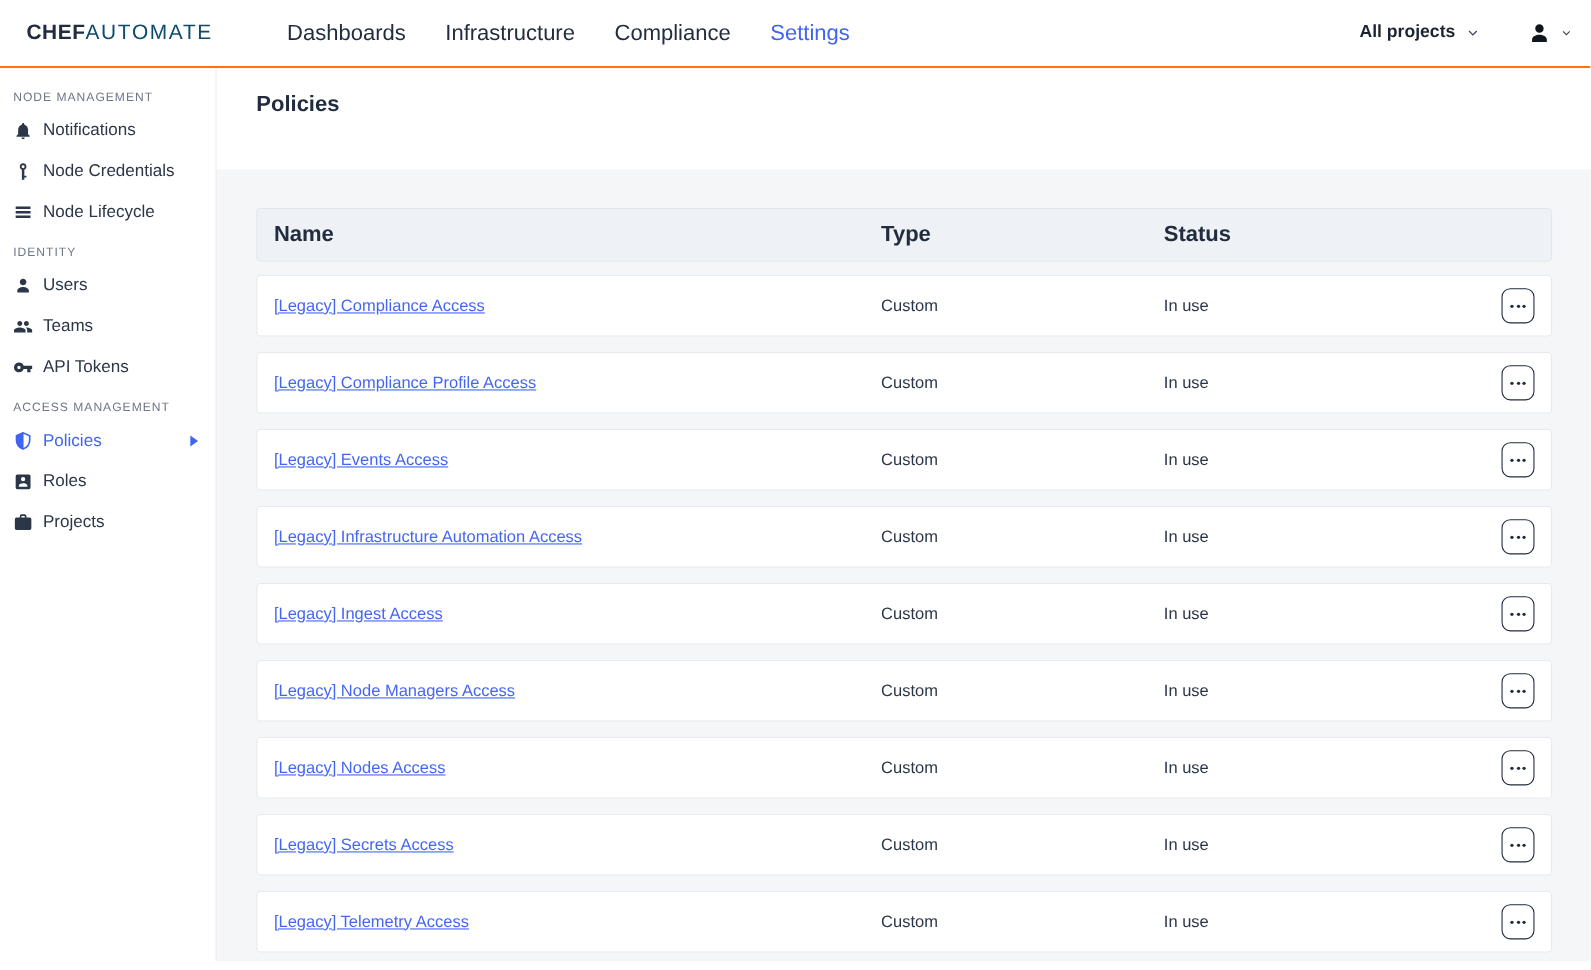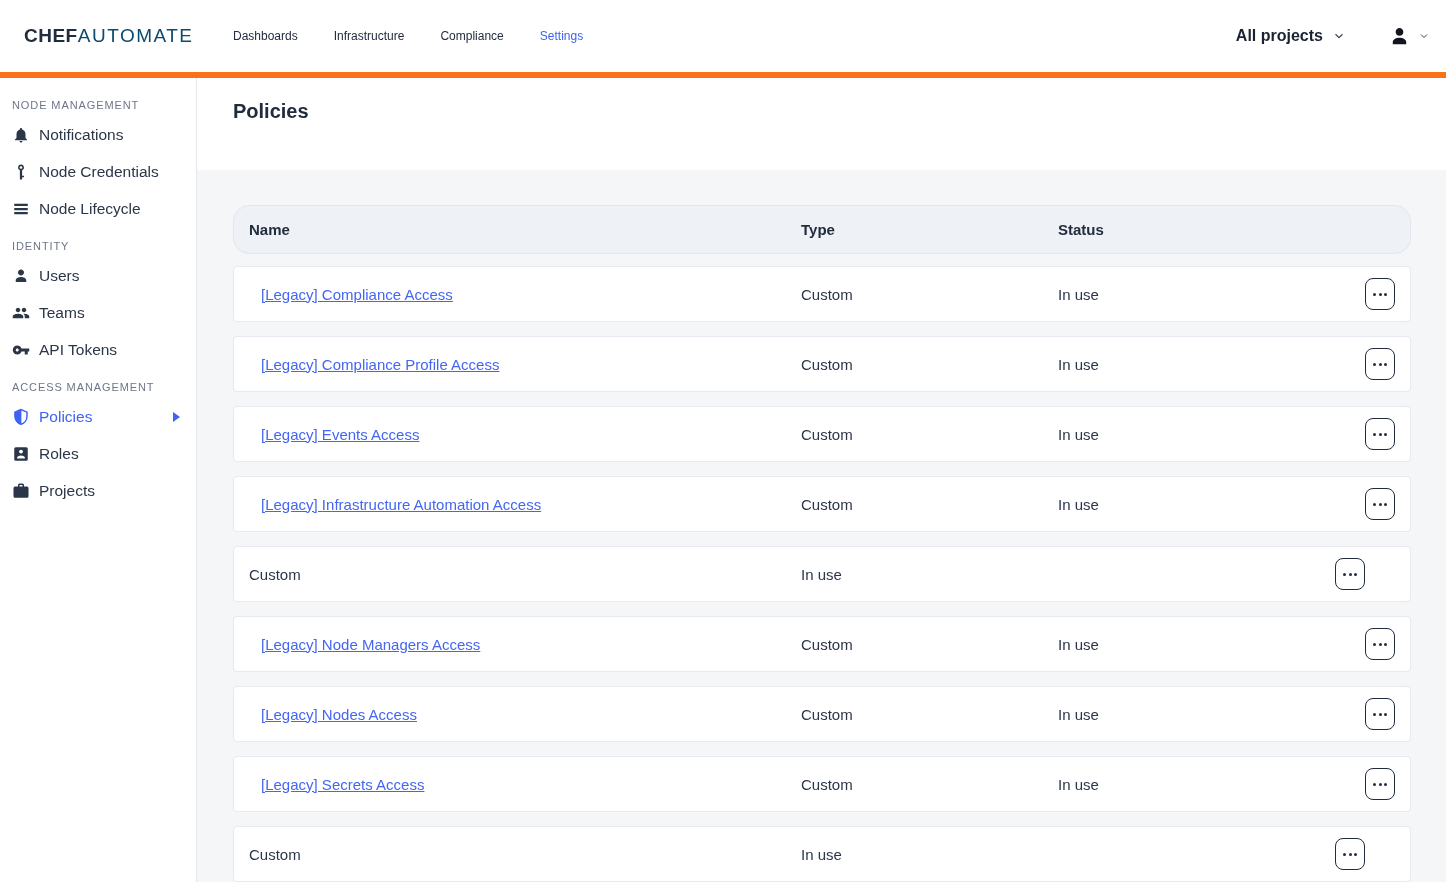--- a/index.html
+++ b/index.html
@@ -5,37 +5,38 @@
   * { margin: 0; padding: 0; box-sizing: border-box; }
   html, body { width: 1446px; height: 882px; overflow: hidden; }
   body {
     font-family: "Liberation Sans", sans-serif;
     background: #ffffff;
     color: #2b3648;
   }
 
   
   .topbar {
-    height: 78px;
+    height: 62px;
     display: flex;
     align-items: center;
     background: #ffffff;
-    border-bottom: 6px solid #f97316;
+    border-bottom: 2px solid #f97316;
     padding: 0 16px 0 24px;
+    gap: 28px;
   }
   .logo { display: flex; align-items: baseline; width: 209px; cursor: pointer; }
   .logo .chef {
     font-size: 19px; font-weight: 800; letter-spacing: 0.5px; color: #222c3f;
   }
   .logo .automate {
     font-size: 19px; font-weight: 400; letter-spacing: 1.5px; color: #0c4a6e;
   }
   .main-nav { display: flex; align-items: center; gap: 36px; }
   .nav-link {
-    font-size: 12px; color: #222c3f; text-decoration: none; cursor: pointer;
+    font-size: 20px; color: #222c3f; text-decoration: none; cursor: pointer;
   }
   .nav-link.active { color: #3f63f2; }
   .topbar-right { margin-left: auto; display: flex; align-items: center; }
   .projects-dd {
     display: flex; align-items: center; gap: 9px;
     background: none; border: none; cursor: pointer;
     font-family: inherit; font-size: 16px; font-weight: 700; color: #1b2333;
   }
   .user-dd {
     display: flex; align-items: center; gap: 7px;
@@ -89,33 +90,33 @@
     flex: 1; background: #f4f6f8;
     padding: 35px 35px 0 36px; overflow: hidden;
   }
 
   
   .tbl { width: 1178px; }
   .tbl-head {
     display: grid; grid-template-columns: 552px 257px 1fr 30px;
     align-items: center;
     height: 49px; padding: 0 15px;
-    background: #eef1f5; border: 1px solid #e2e7ee; border-radius: 16px;
-    font-size: 15px; font-weight: 700; color: #222c3f;
+    background: #eef1f5; border: 1px solid #e2e7ee; border-radius: 4px;
+    font-size: 20px; font-weight: 700; color: #222c3f;
     margin-bottom: 12px;
   }
   .tbl-row {
     display: grid; grid-template-columns: 552px 257px 1fr 30px;
     align-items: center;
     height: 56px; padding: 0 15px;
     background: #ffffff; border: 1px solid #e6e9ef; border-radius: 4px;
     font-size: 15px; color: #2b3648;
     margin-bottom: 14px;
   }
-  .row-link { color: #4466f2; text-decoration: underline; cursor: pointer; margin-left: 12px; }
+  .row-link { color: #4466f2; text-decoration: underline; cursor: pointer; }
   .more-btn {
     width: 30px; height: 32px;
     border: 1.5px solid #222c3f; border-radius: 8px;
     background: #ffffff; cursor: pointer;
     display: flex; align-items: center; justify-content: center; gap: 2.5px;
     justify-self: end;
   }
   .more-btn .dot { width: 3px; height: 3px; border-radius: 50%; background: #222c3f; }
 </style>
 </head>
@@ -293,20 +294,21 @@
     <span>Custom</span>
     <span>In use</span>
     <button class="more-btn">
       <span class="dot"></span>
       <span class="dot"></span>
       <span class="dot"></span>
     </button>
   </div>
 
   <div class="tbl-row">
+    <span><a class="row-link">[Legacy] Ingest Access</a></span>
     <span>Custom</span>
     <span>In use</span>
     <button class="more-btn">
       <span class="dot"></span>
       <span class="dot"></span>
       <span class="dot"></span>
     </button>
   </div>
 
   <div class="tbl-row">
@@ -336,20 +338,21 @@
     <span>Custom</span>
     <span>In use</span>
     <button class="more-btn">
       <span class="dot"></span>
       <span class="dot"></span>
       <span class="dot"></span>
     </button>
   </div>
 
   <div class="tbl-row">
+    <span><a class="row-link">[Legacy] Telemetry Access</a></span>
     <span>Custom</span>
     <span>In use</span>
     <button class="more-btn">
       <span class="dot"></span>
       <span class="dot"></span>
       <span class="dot"></span>
     </button>
   </div>
 </div>
       </div>

